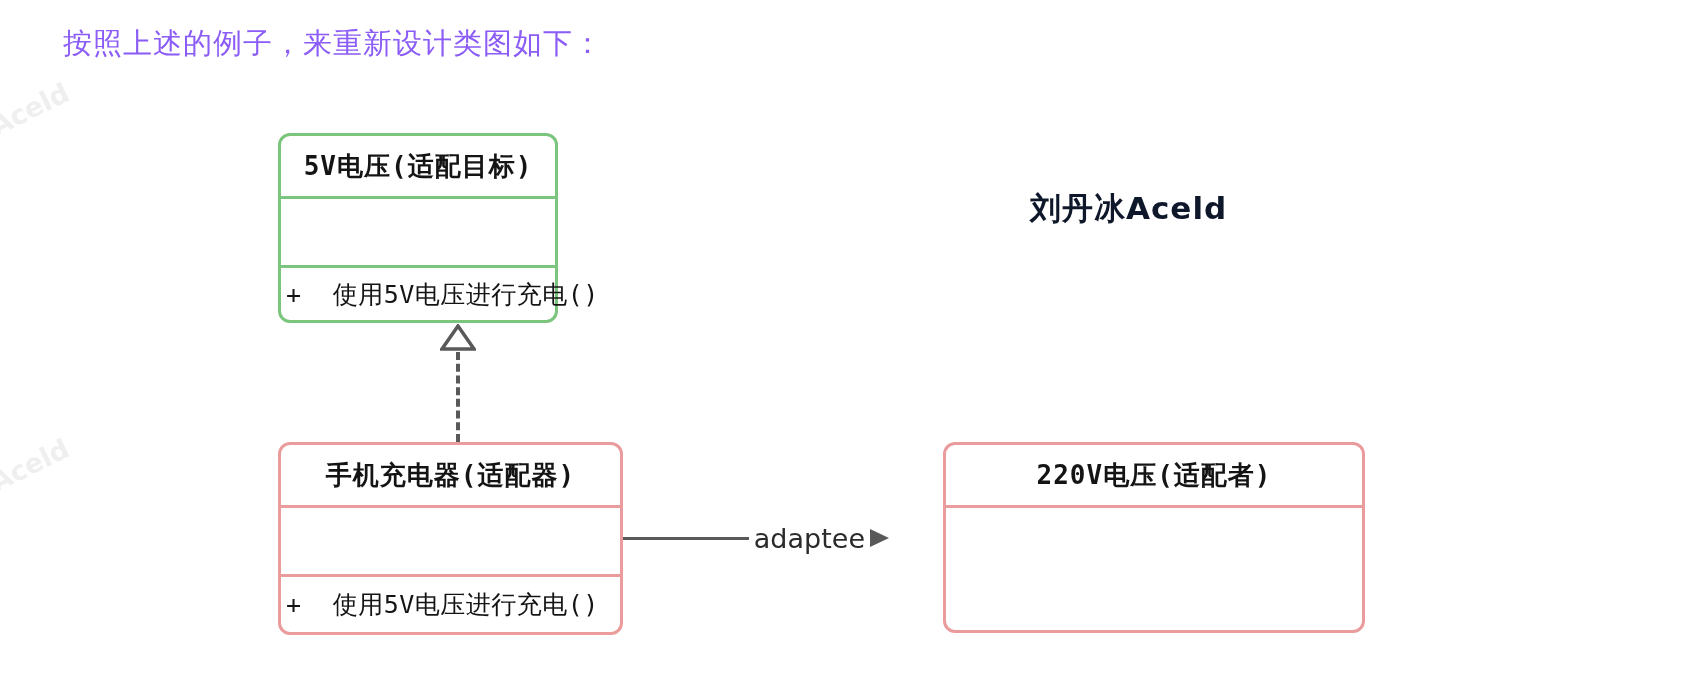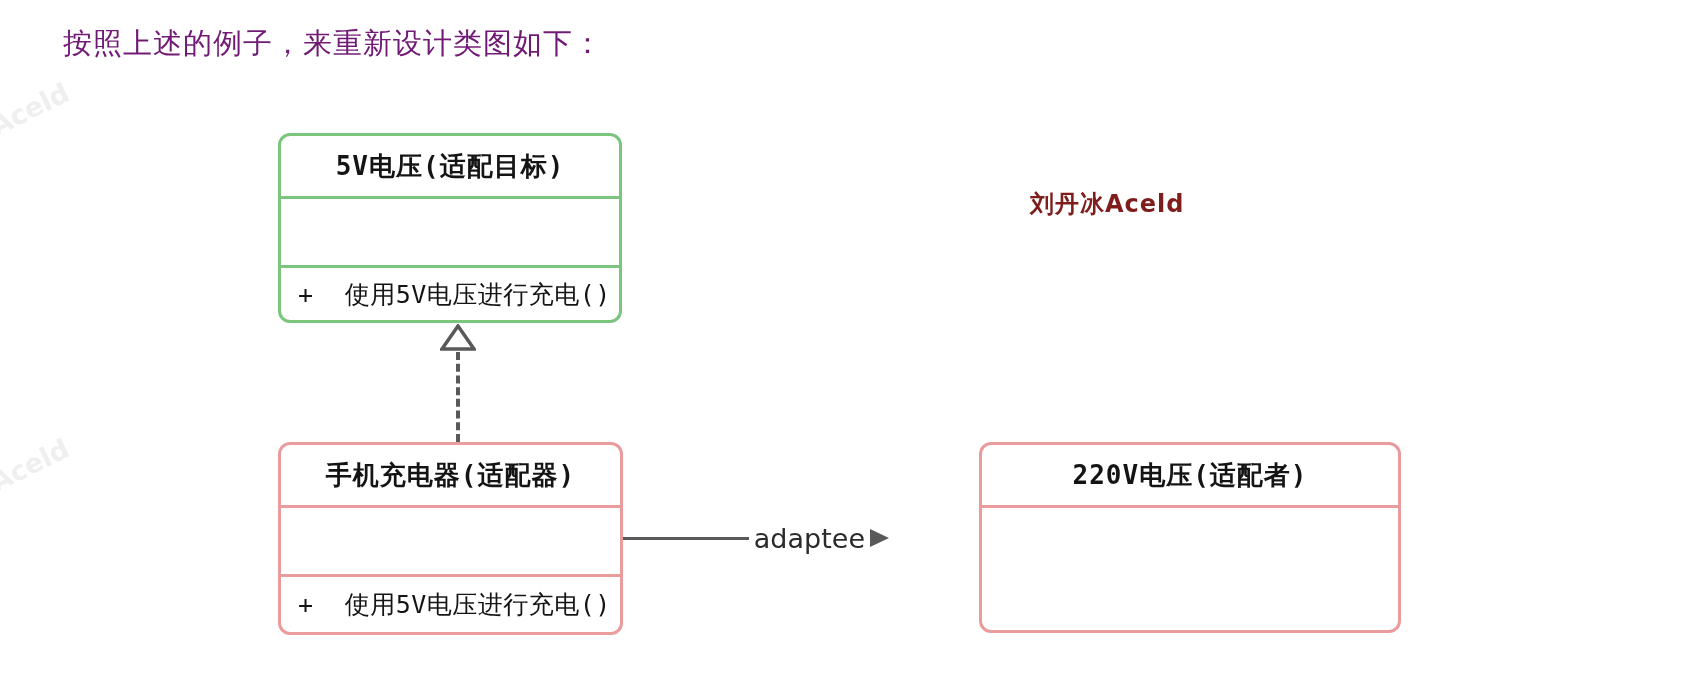--- a/index.html
+++ b/index.html
@@ -12,42 +12,42 @@
     font-family: "DejaVu Sans", "Liberation Sans", sans-serif;
   }
 
   
   .heading {
     position: absolute;
     left: 63px;
     top: 24px;
     font-size: 29px;
     font-weight: 500;
-    color: #701a75;
+    color: #8b5cf6;
     letter-spacing: 1px;
   }
 
   
   .wm-diagonal {
     position: absolute;
     left: -8px;
     font-size: 27px;
     font-weight: 600;
     color: #efefef;
     transform: rotate(-26deg);
     transform-origin: left center;
     user-select: none;
   }
   .wm-center {
     position: absolute;
     left: 1030px;
     top: 188px;
-    font-size: 24px;
+    font-size: 31px;
     font-weight: 700;
-    color: #7f1d1d;
+    color: #0f172a;
     letter-spacing: 1px;
     user-select: none;
   }
 
   
   .uml-box {
     position: absolute;
     box-sizing: border-box;
     border: 3px solid;
     border-radius: 12px;
@@ -73,21 +73,21 @@
     flex: 0 0 66px;
     border-top: 3px solid;
     border-color: inherit;
   }
   .uml-methods {
     flex: 1;
     border-top: 3px solid;
     border-color: inherit;
     display: flex;
     align-items: center;
-    padding-left: 17px;
+    padding-left: 5px;
     font-size: 25px;
     white-space: pre;
     letter-spacing: 0.5px;
   }
   .uml-box.green .uml-attrs, .uml-box.green .uml-methods { border-top-color: #7cc57e; }
   .uml-box.pink  .uml-attrs, .uml-box.pink  .uml-methods { border-top-color: #ea9c9c; }
 
   
   .tri-head {
     position: absolute;
@@ -136,21 +136,21 @@
 <div id="canvas">
 
   <div class="heading">按照上述的例子，来重新设计类图如下：</div>
 
   <span class="wm-diagonal" style="top:112px;">Aceld</span>
 
   <span class="wm-diagonal" style="top:468px;">Aceld</span>
 
   <span class="wm-center">刘丹冰Aceld</span>
 
-  <div class="uml-box green" style="left:278px; top:133px; width:344px; height:190px;">
+  <div class="uml-box green" style="left:278px; top:133px; width:280px; height:190px;">
     <div class="uml-title">5V电压(适配目标)</div>
     <div class="uml-attrs"></div>
     <div class="uml-methods">+  使用5V电压进行充电()</div>
   </div>
 
   <div class="tri-head">
     <svg width="36" height="27" viewBox="0 0 36 27">
       <polygon points="18,2 34,25 2,25" fill="#ffffff" stroke="#595959" stroke-width="3.5"></polygon>
     </svg>
   </div>
@@ -162,18 +162,18 @@
     <div class="uml-methods">+  使用5V电压进行充电()</div>
   </div>
 
   <div class="assoc">
     <div class="seg1"></div>
     <div class="label">adaptee</div>
     <div class="seg2"></div>
     <div class="head"></div>
   </div>
 
-  <div class="uml-box pink" style="left:979px; top:442px; width:422px; height:191px;">
+  <div class="uml-box pink" style="left:943px; top:442px; width:422px; height:191px;">
     <div class="uml-title">220V电压(适配者)</div>
     <div class="uml-attrs"></div>
   </div>
 
 </div>
 
 </body></html>

